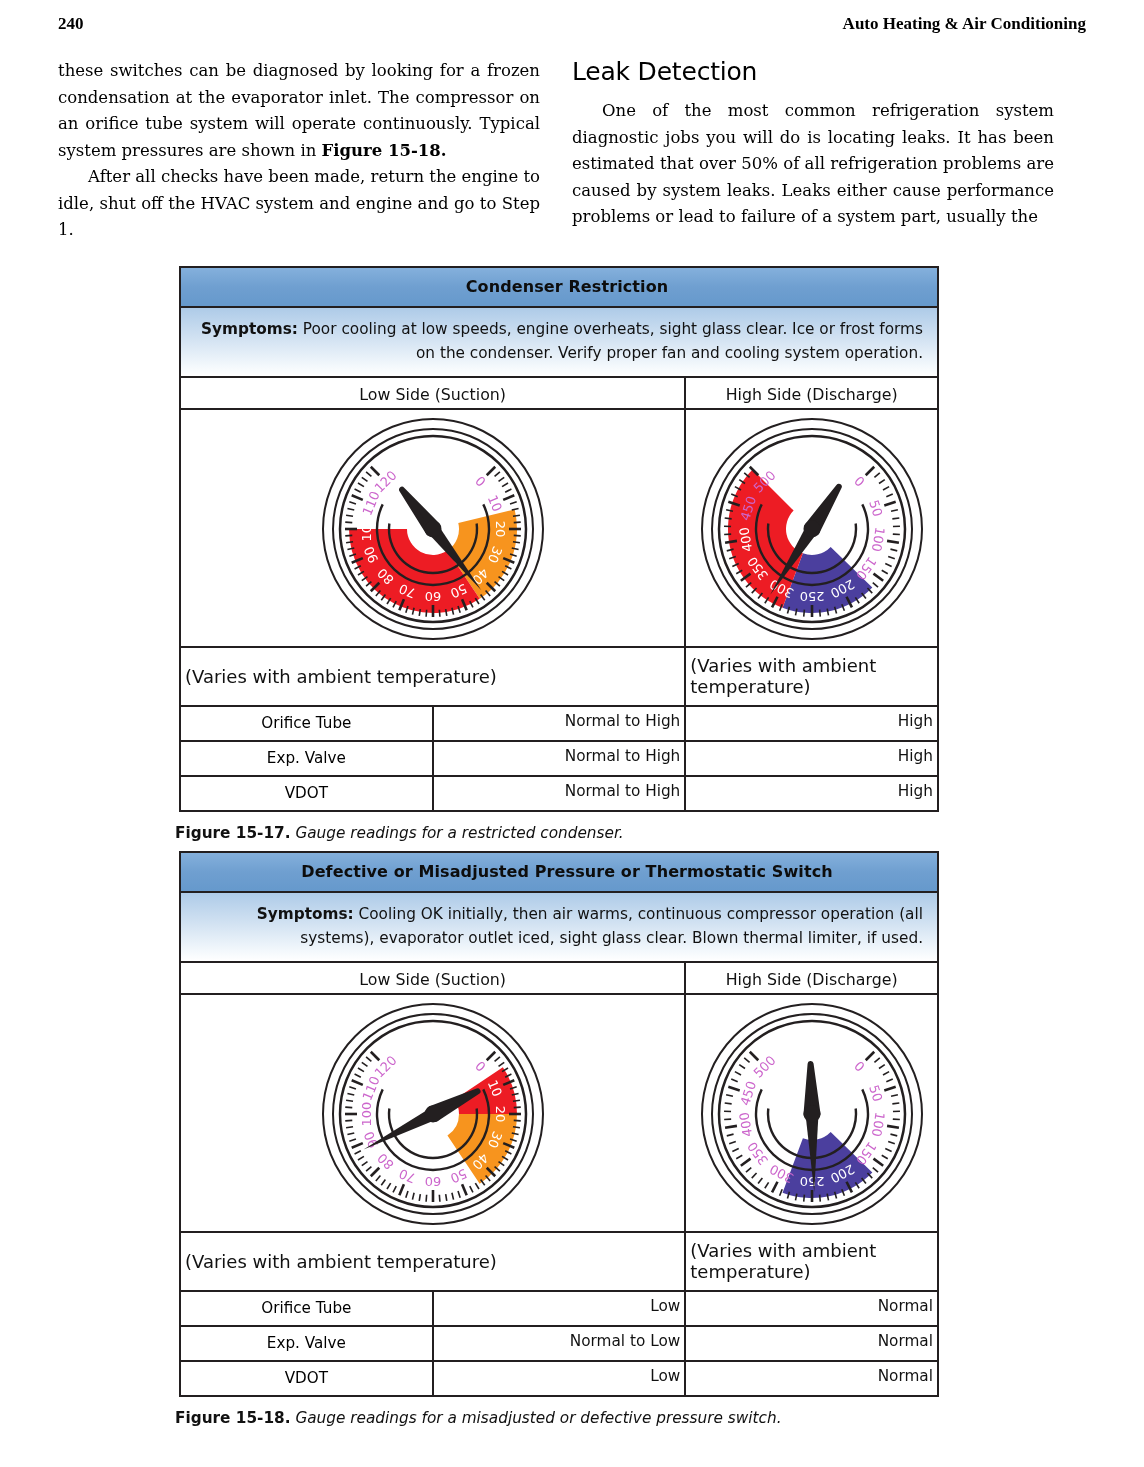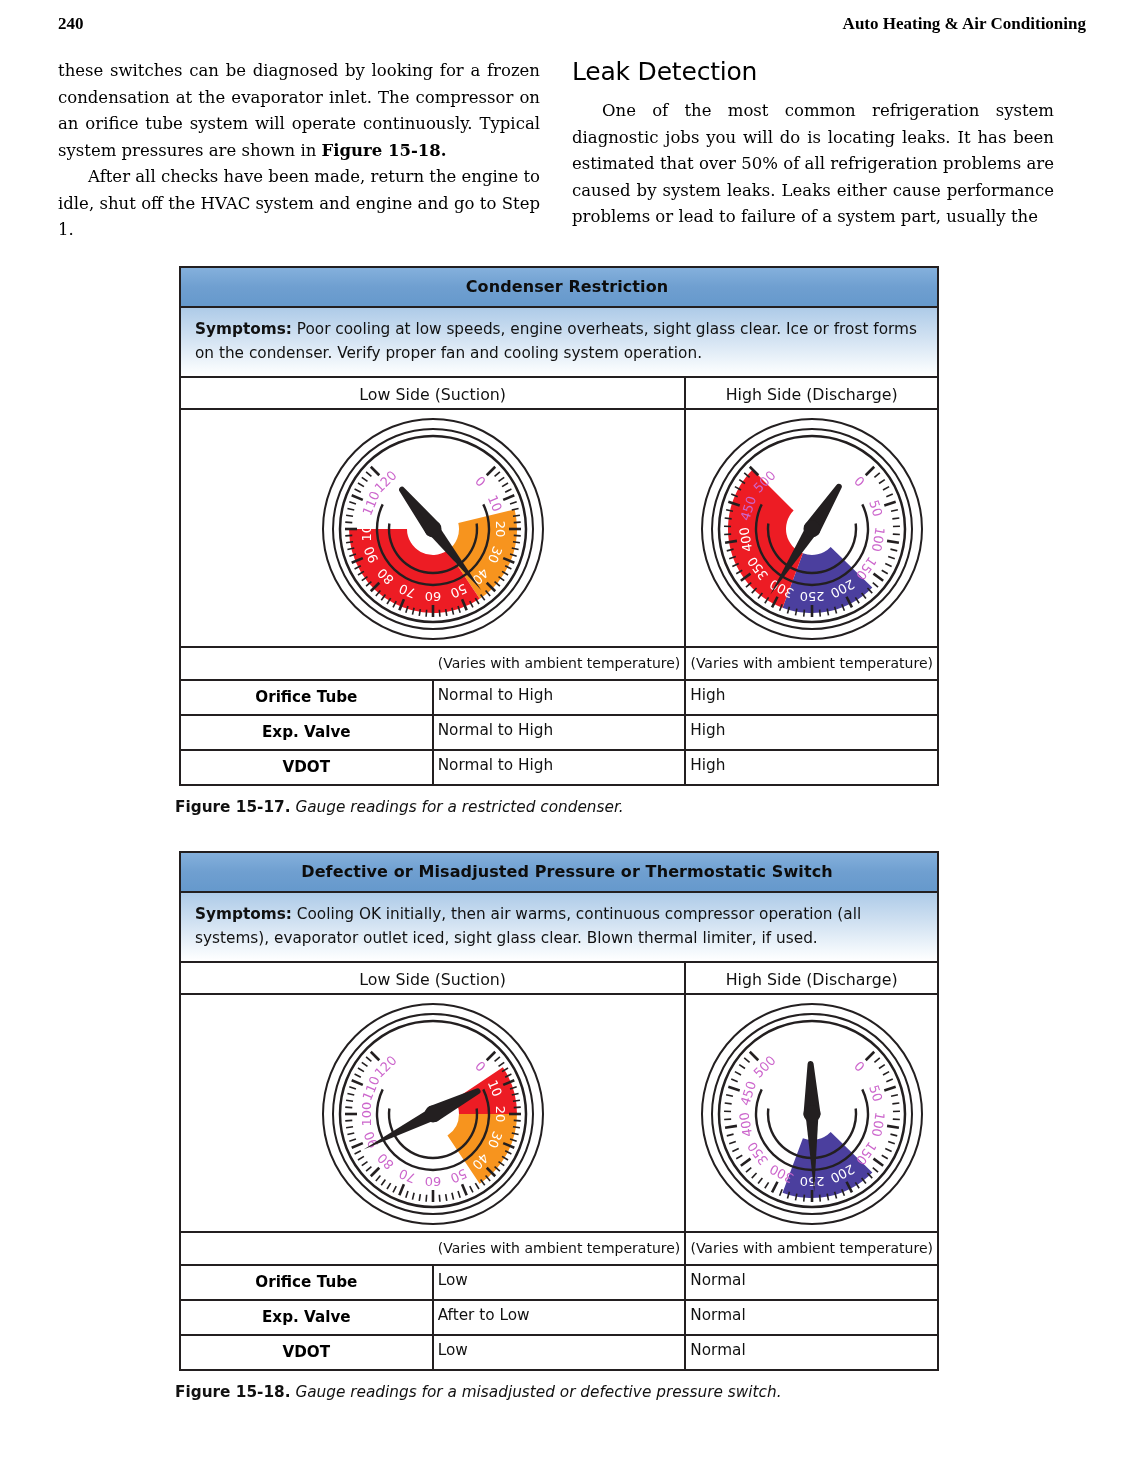--- a/index.html
+++ b/index.html
@@ -85,55 +85,55 @@
     color: #0d0d0d;
     padding: 9px 6px 10px 22px;
     text-align: center;
     letter-spacing: 0.1px;
   }
   td.symptoms {
     background: linear-gradient(to bottom, #aecbe8 0%, #d2e2f2 45%, #f3f8fc 85%, #ffffff 100%);
     font-size: 15.3px;
     line-height: 24px;
     padding: 9px 14px 11px 14px;
-    text-align: left;
+    text-align: right;
     color: #111111;
   }
   td.symptoms b { font-weight: bold; }
 
   td.side-head {
     font-size: 15.8px;
     text-align: center;
     padding: 7px 4px 4px 4px;
     color: #111111;
   }
   td.gauge-cell {
     text-align: center;
     padding: 6px 0 0 0;
     vertical-align: top;
     height: 230px;
   }
   td.varies {
-    font-size: 14px;
-    text-align: right;
+    font-size: 18px;
+    text-align: left;
     padding: 7px 4px 8px 4px;
     color: #111111;
     border-radius: 24px;
   }
   td.rowlabel {
     font-size: 15.2px;
-    font-weight: bold;
+    font-weight: normal;
     text-align: center;
     padding: 7px 4px 8px 4px;
     color: #000000;
     white-space: nowrap;
   }
   td.val {
     font-size: 15.3px;
-    text-align: left;
+    text-align: right;
     padding: 2px 4px 8px 4px;
     color: #111111;
   }
 
   .fig-caption {
     margin-top: 12px;
     margin-left: -4px;
     font-family: "DejaVu Sans", "Liberation Sans", sans-serif;
     font-size: 15.3px;
     color: #111111;
@@ -564,21 +564,21 @@
         <td class="varies" colspan="2">(Varies with ambient temperature)</td>
         <td class="varies">(Varies with ambient temperature)</td>
       </tr>
       <tr>
         <td class="rowlabel">Orifice Tube</td>
         <td class="val">Low</td>
         <td class="val">Normal</td>
       </tr>
       <tr>
         <td class="rowlabel">Exp. Valve</td>
-        <td class="val">After to Low</td>
+        <td class="val">Normal to Low</td>
         <td class="val">Normal</td>
       </tr>
       <tr>
         <td class="rowlabel">VDOT</td>
         <td class="val">Low</td>
         <td class="val">Normal</td>
       </tr>
     </tbody>
   </table>
   <div class="fig-caption">

